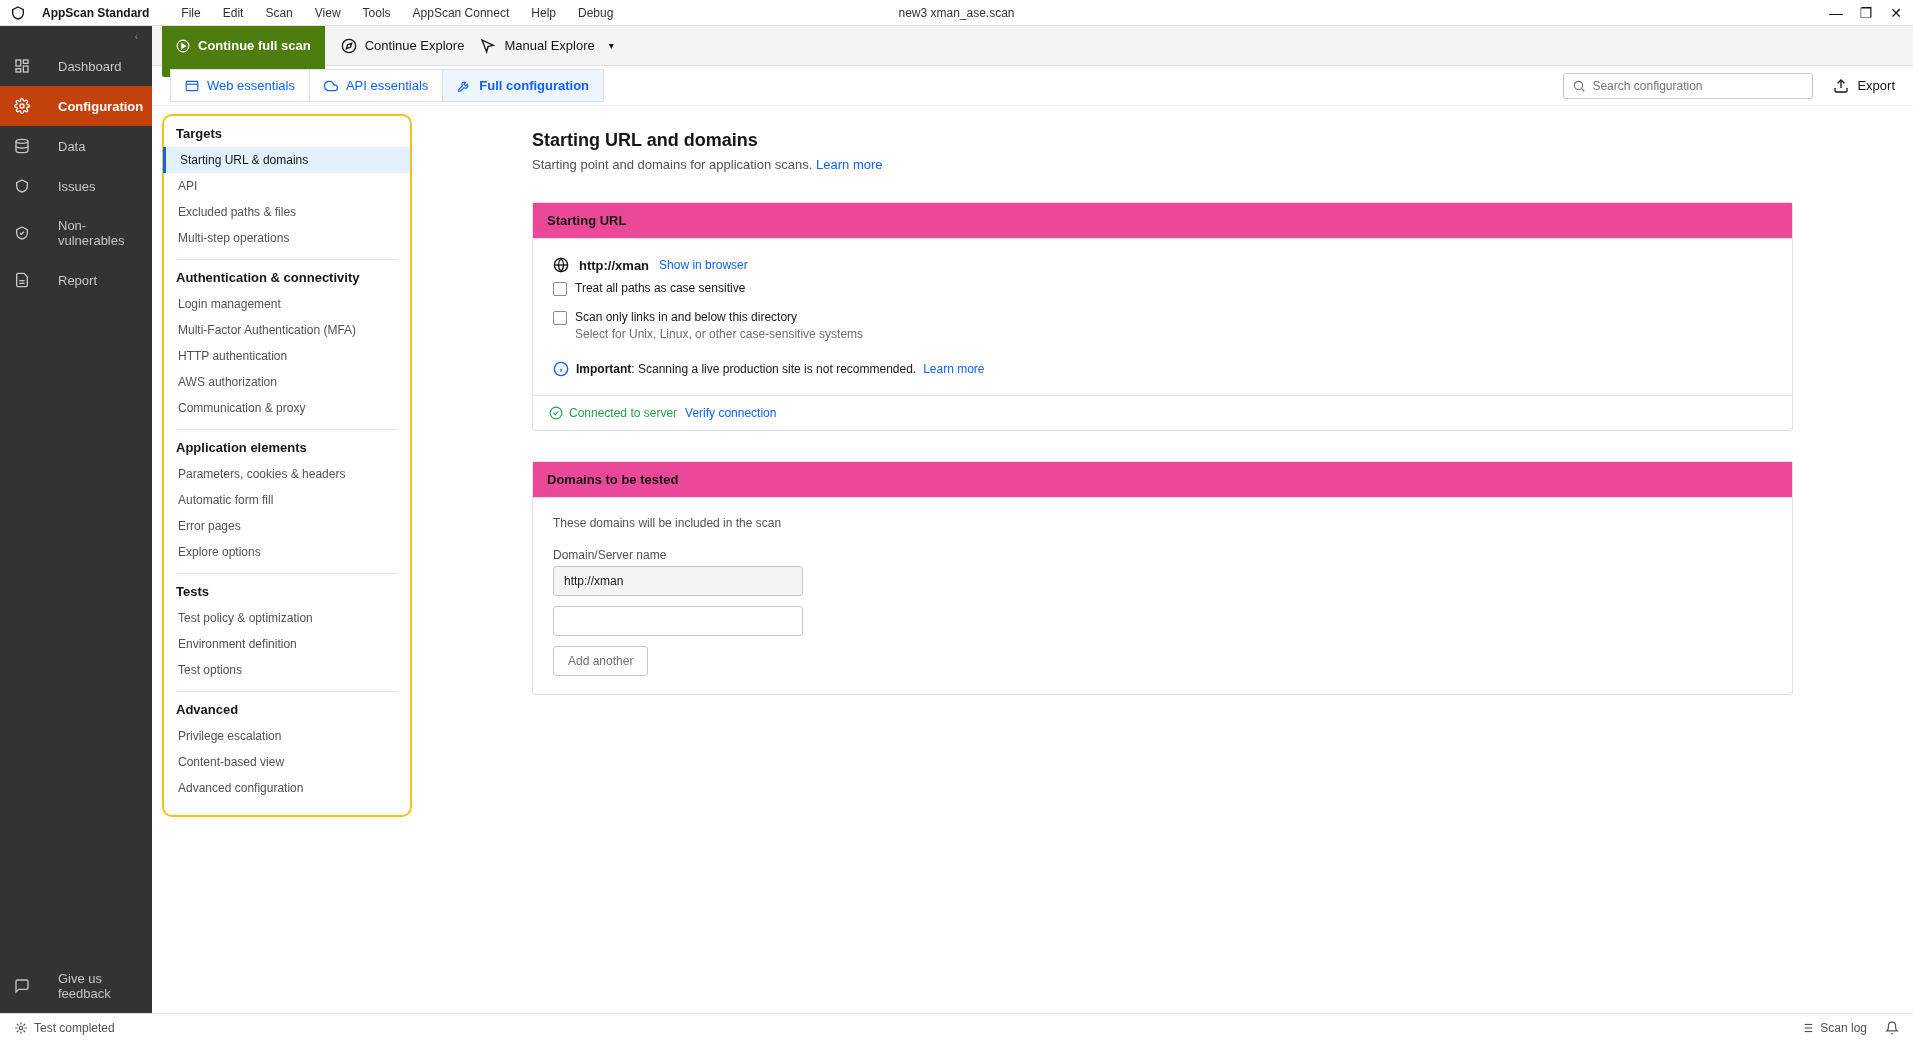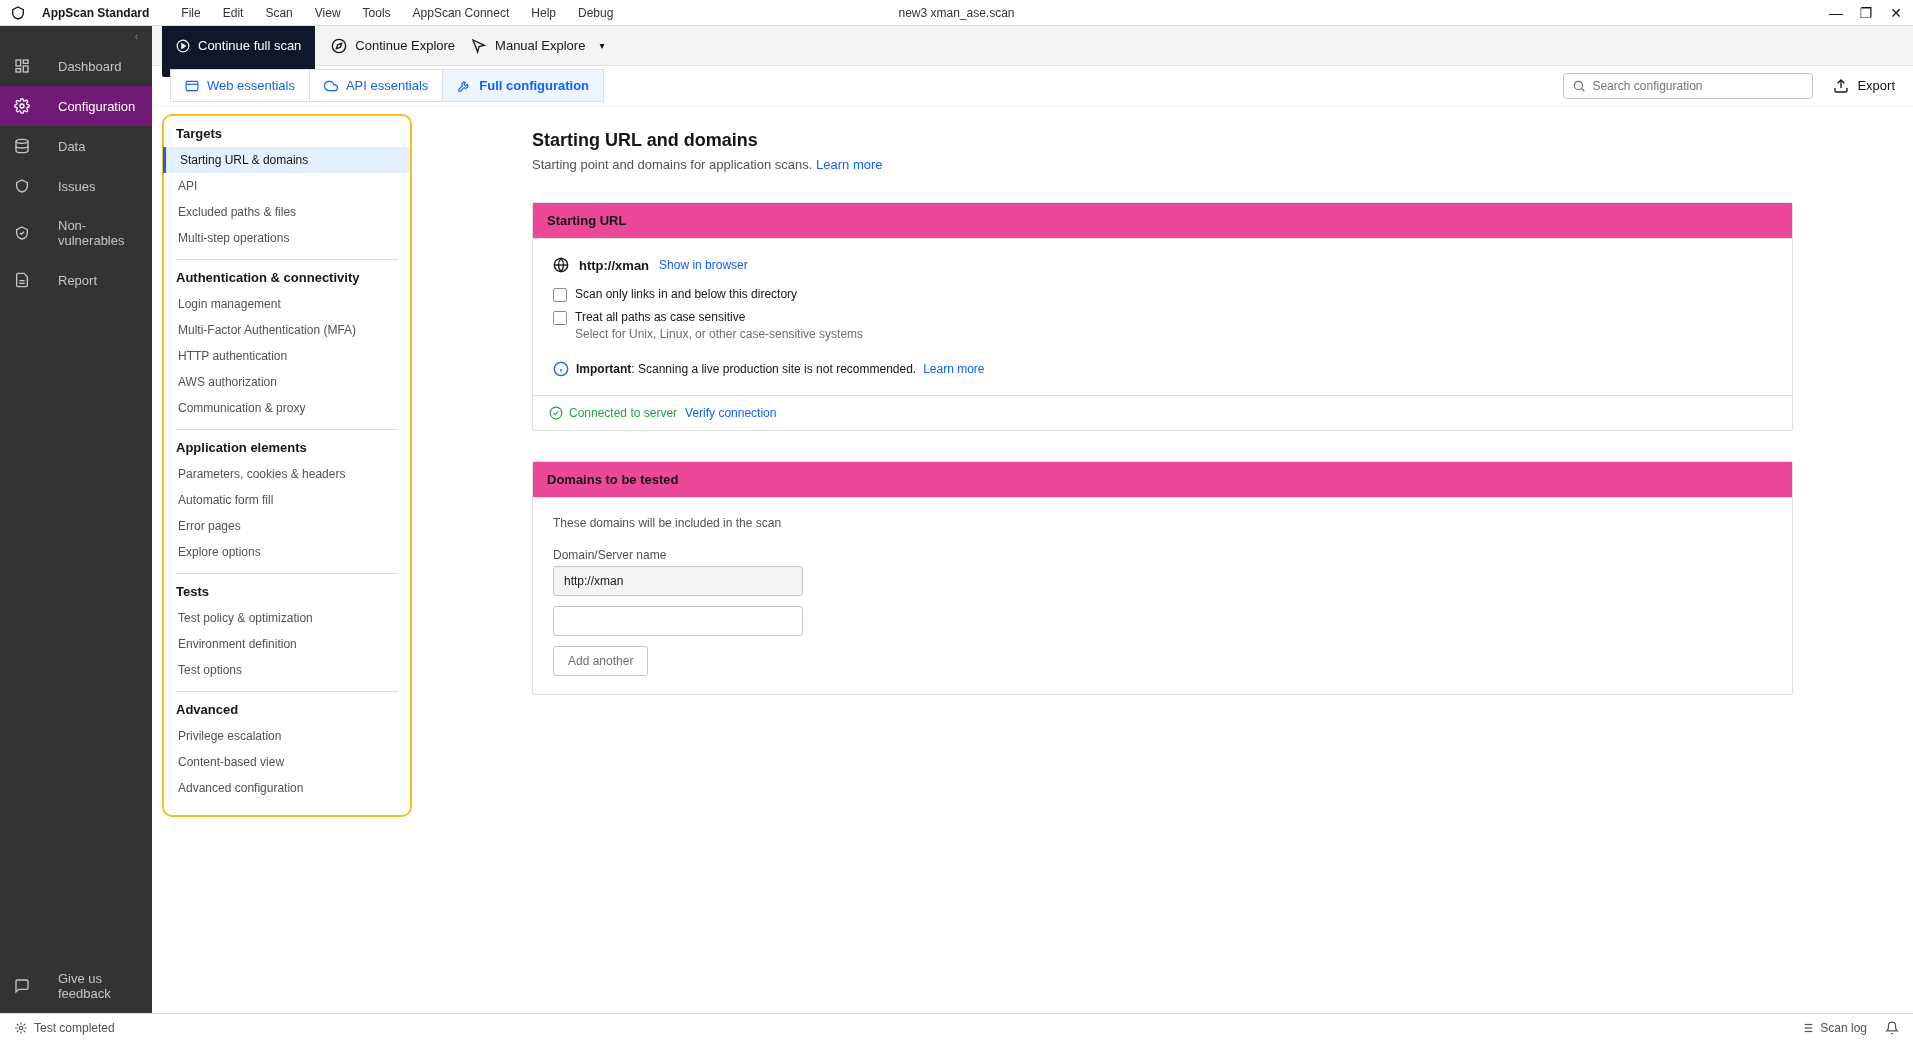--- a/index.html
+++ b/index.html
@@ -16,28 +16,28 @@
 .titlebar-right { margin-left: auto; display: flex; align-items: center; gap: 16px; padding-right: 10px; }
 .win-btn { width: 14px; height: 14px; display: inline-flex; align-items: center; justify-content: center; cursor: pointer; font-size: 14px; }
 
 
 .wrap { display: flex; height: calc(100vh - 26px - 28px); }
 
 
 .sidebar { width: 152px; background: #333333; color: #c6c6c6; display: flex; flex-direction: column; }
 .sidebar-collapse { height: 20px; display: flex; align-items: center; justify-content: flex-end; padding-right: 14px; font-size: 10px; color: #888;}
 .nav-item { display: flex; align-items: center; gap: 28px; padding: 12px 14px; font-size: 13px; cursor: pointer; }
-.nav-item.active { background: #701a75; color: #fff; font-weight: 400; }
+.nav-item.active { background: #c2410c; color: #fff; font-weight: 700; }
 .nav-icon { width: 16px; height: 16px; display: inline-flex; align-items: center; justify-content: center; flex-shrink: 0; }
 .sidebar-spacer { flex: 1; }
 
 
 .content-col { flex: 1; display: flex; flex-direction: column; background: #fff; }
 .toolbar { height: 40px; background: #f4f4f4; display: flex; align-items: center; padding: 0 10px; gap: 16px; border-bottom: 1px solid #e0e0e0; }
-.btn-primary { background: #0f172a; color: #fff; border: none; padding: 24px 14px; border-radius: 2px; font-size: 13px; font-weight: 400; display: inline-flex; align-items: center; gap: 8px; cursor: pointer; }
+.btn-primary { background: #4d7c0f; color: #fff; border: none; padding: 24px 14px; border-radius: 2px; font-size: 13px; font-weight: 700; display: inline-flex; align-items: center; gap: 8px; cursor: pointer; }
 .tool-link { display: inline-flex; align-items: center; gap: 8px; color: #161616; font-size: 13px; cursor: pointer; }
 
 
 .tabrow { height: 40px; display: flex; align-items: center; padding: 0 18px; justify-content: space-between; gap: 16px; border-bottom: 1px solid #f0f0f0; }
 .tabs { display: inline-flex; border: 1px solid #e0e0e0; }
 .tab { padding: 8px 14px; display: inline-flex; align-items: center; gap: 8px; font-size: 13px; cursor: pointer; border-right: 1px solid #e0e0e0; background: #fff; color: #0f62fe; }
 .tab:last-child { border-right: none; }
 .tab.active { background: #edf5ff; color: #0f62fe; font-weight: 600; }
 .tabrow-right { display: flex; align-items: center; gap: 20px; }
 .search { display: flex; align-items: center; border: 1px solid #c6c6c6; border-radius: 3px; padding: 5px 8px; width: 250px; gap: 6px; color: #6f6f6f; font-size: 12px; }
@@ -324,27 +324,27 @@
                   <svg width="16" height="16" viewBox="0 0 24 24" fill="none" stroke="#161616" stroke-width="2">
                     <circle cx="12" cy="12" r="10"></circle>
                     <line x1="2" y1="12" x2="22" y2="12"></line>
                     <path d="M12 2a15 15 0 0 1 0 20a15 15 0 0 1 0-20z"></path>
                   </svg>
                 </span>
               <span class="url-value">http://xman</span>
               <span class="link" style="font-size:12px">Show in browser</span>
             </div>
 
+            <div class="cb-row" style="margin-top:8px">
+              <span class="cb"></span>
+              <span>Treat all paths as case sensitive</span>
+            </div>
             <div class="cb-row">
               <span class="cb"></span>
               <span>Scan only links in and below this directory</span>
-            </div>
-            <div class="cb-row" style="margin-top:8px">
-              <span class="cb"></span>
-              <span>Treat all paths as case sensitive</span>
             </div>
             <div class="cb-sub">Select for Unix, Linux, or other case-sensitive systems</div>
 
             <div class="info-row">
               <span>
                   <svg class="info-icon" viewBox="0 0 24 24" fill="none" stroke="#0f62fe" stroke-width="2">
                     <circle cx="12" cy="12" r="10"></circle>
                     <line x1="12" y1="16" x2="12" y2="12"></line>
                     <line x1="12" y1="8" x2="12" y2="8"></line>
                   </svg>

